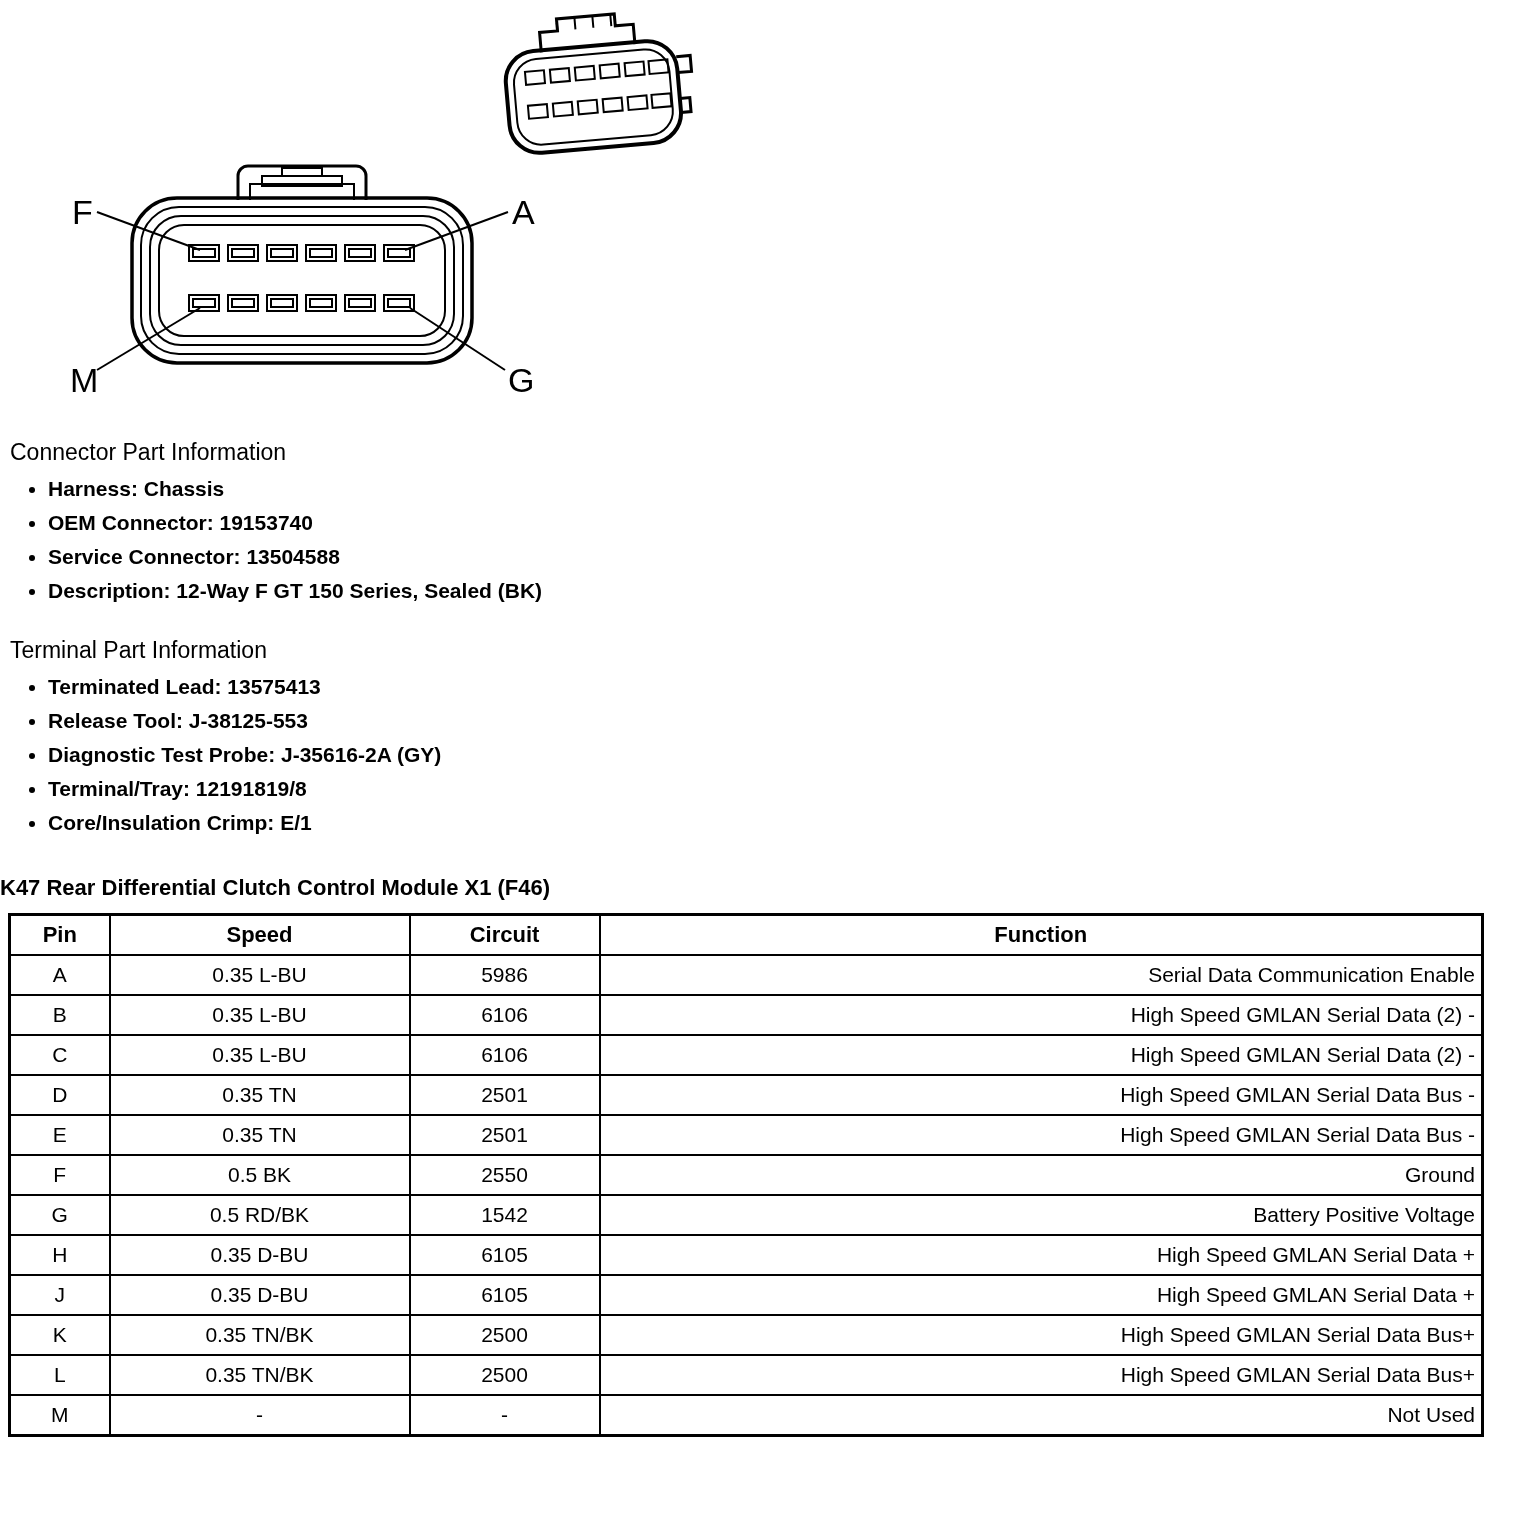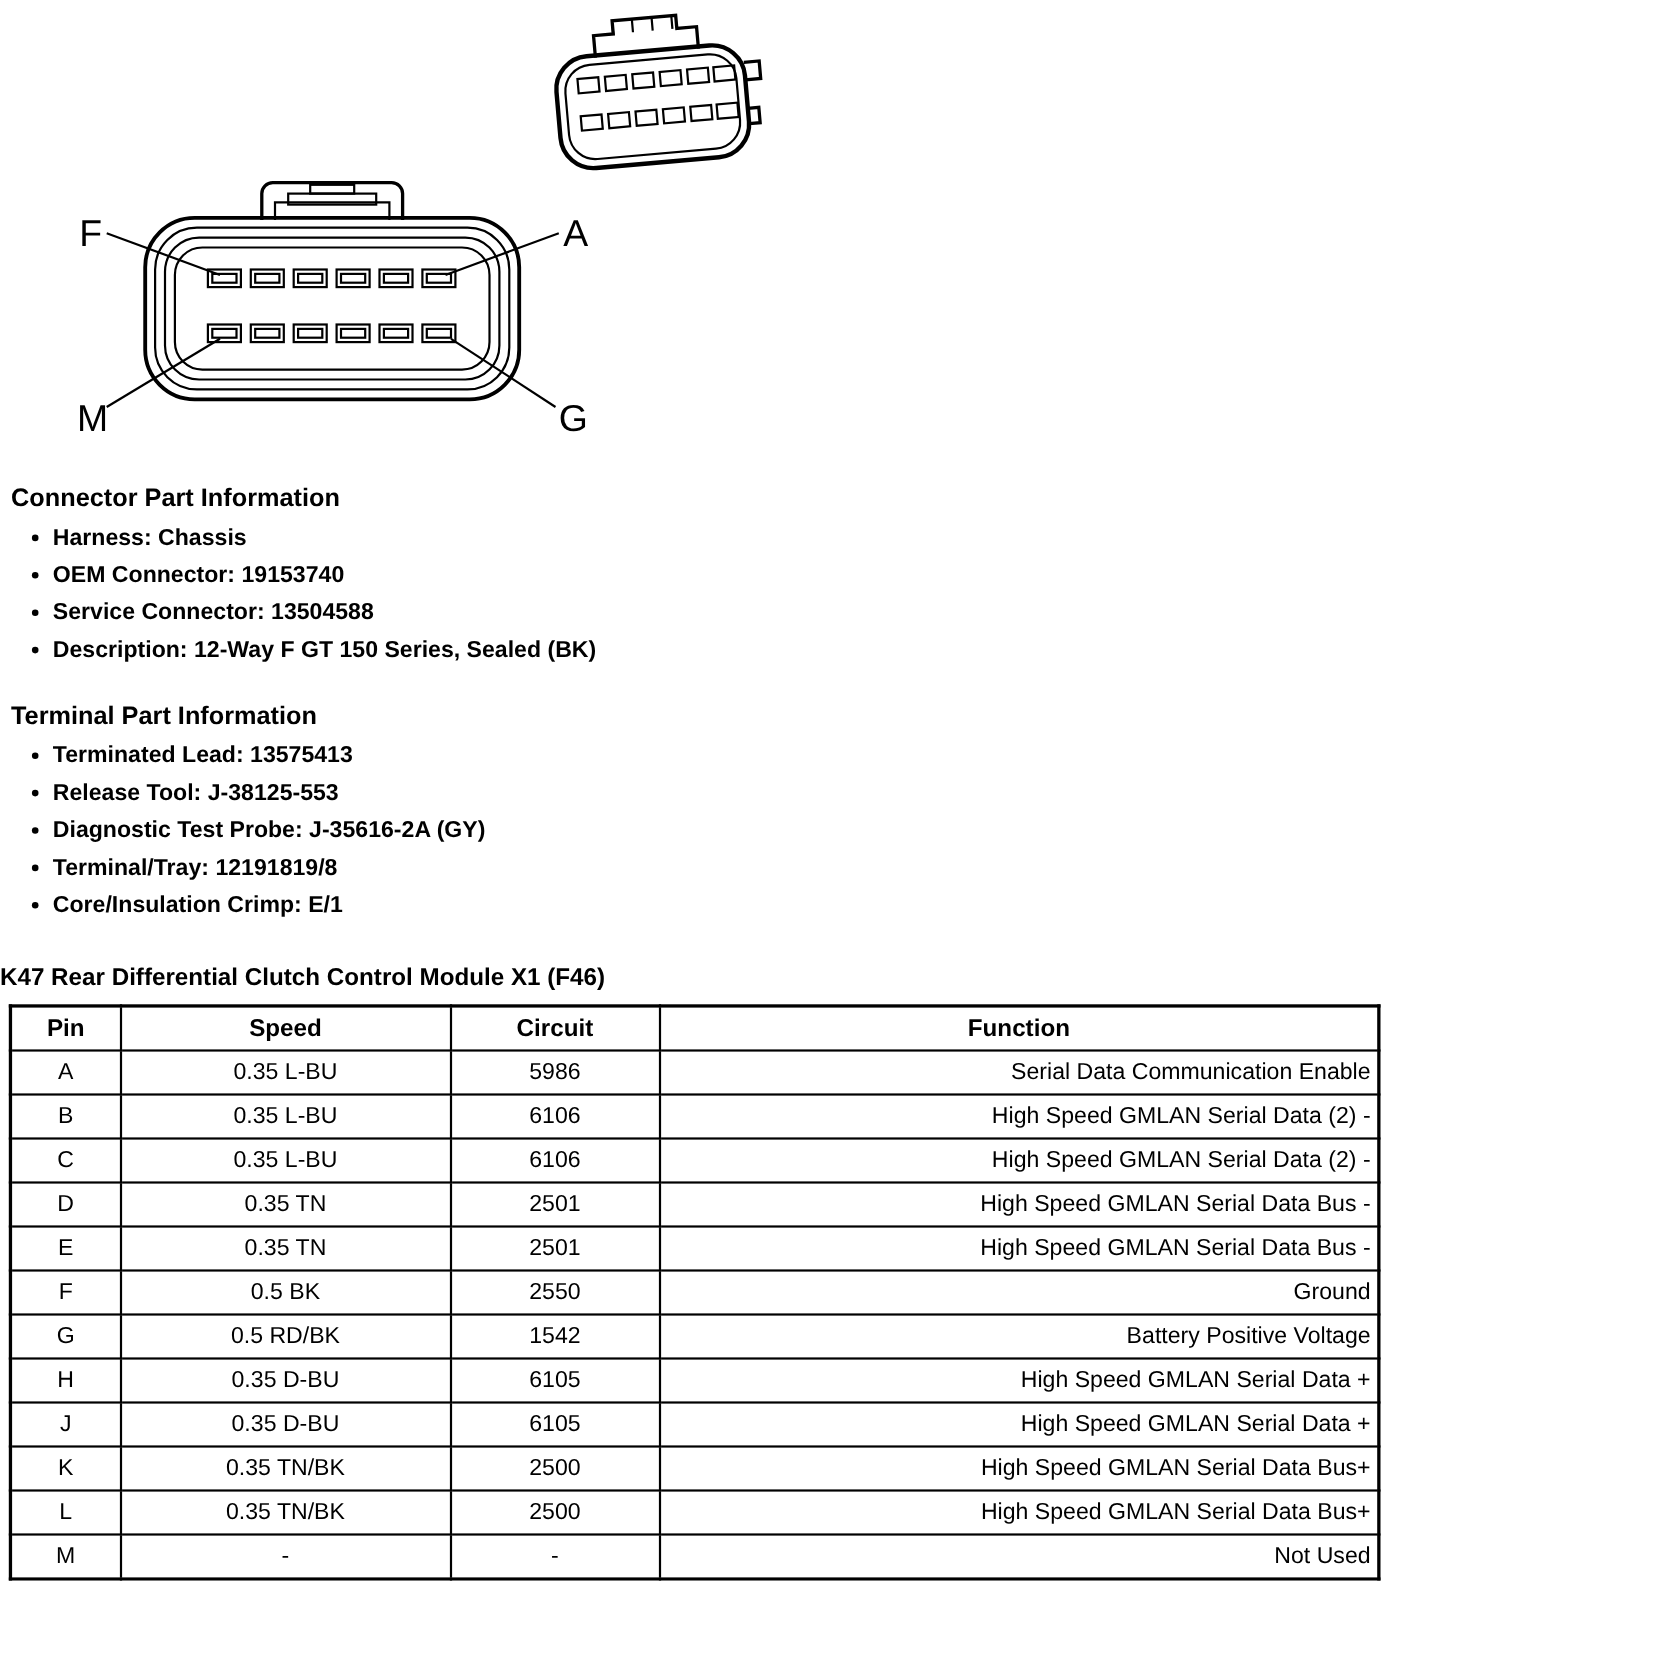--- a/index.html
+++ b/index.html
@@ -14,21 +14,21 @@
 
   .diagram-wrap { width: 1520px; height: 405px; position: relative; }
   svg text.pin-label {
     font-family: "Liberation Sans", sans-serif;
     font-size: 34px;
     fill: #000;
   }
 
   h2.section-heading {
     font-size: 23px;
-    font-weight: bold;
+    font-weight: normal;
     margin: 34px 0 10px 10px;
   }
   ul.info-list {
     margin: 8px 0 18px 0;
     padding-left: 48px;
     list-style: disc;
   }
   ul.info-list li {
     font-size: 21px;
     line-height: 25px;
@@ -37,21 +37,21 @@
   }
 
   .table-title {
     text-align: left;
     font-size: 22px;
     font-weight: bold;
     margin: 40px 0 12px 0;
   }
 
   table.pinout {
-    width: 1247px;
+    width: 1476px;
     margin: 0 8px;
     border-collapse: collapse;
     border: 3px solid #000;
     table-layout: fixed;
   }
   table.pinout th, table.pinout td {
     border: 2px solid #000;
     font-size: 21px;
     padding: 7px 6px;
     background: #fff;

